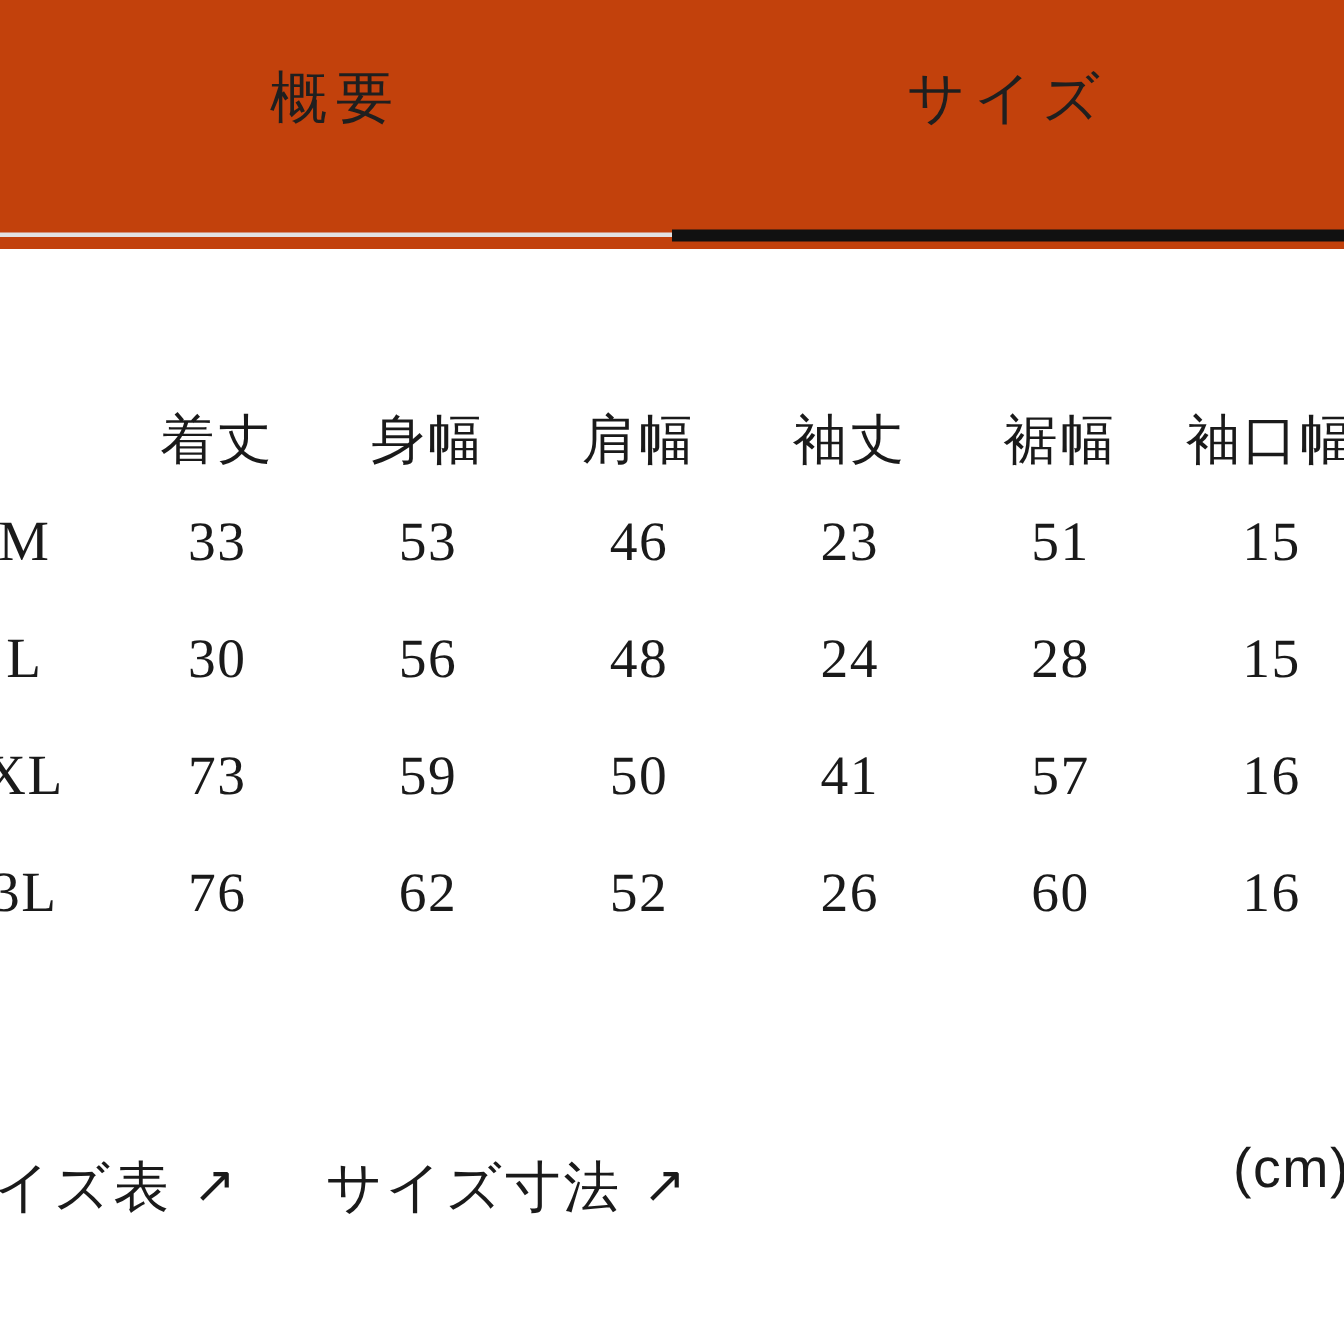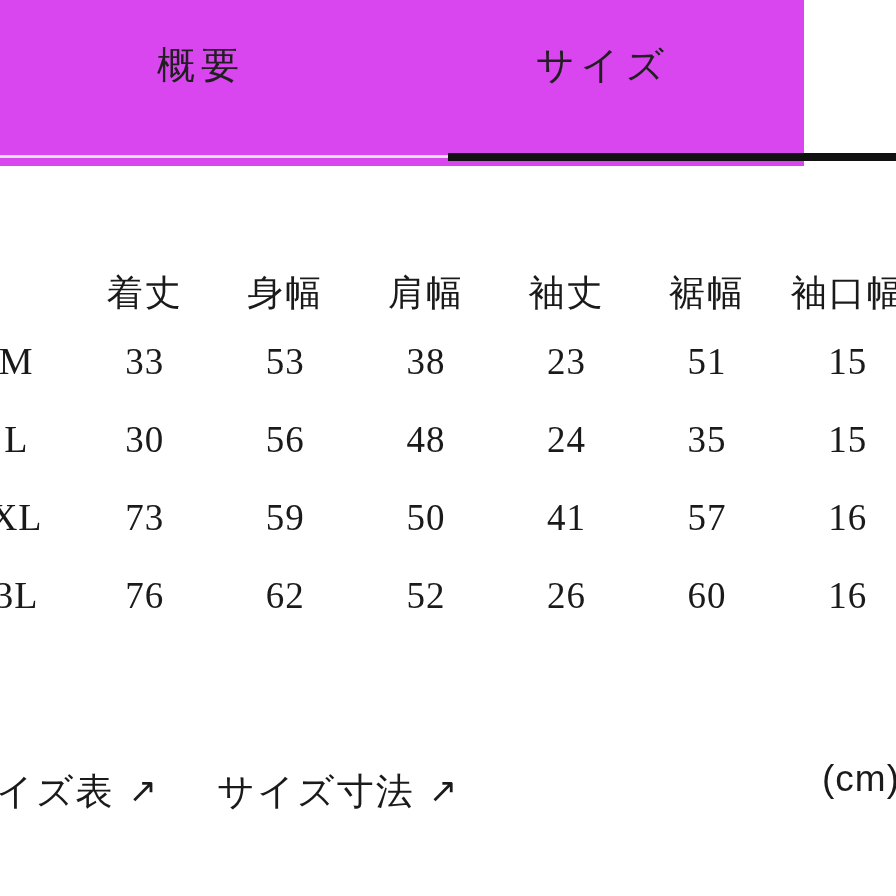--- a/index.html
+++ b/index.html
@@ -14,25 +14,25 @@
     color: #1a1a1a;
     overflow: hidden;
     position: relative;
   }
 
   
   .tabbar {
     position: absolute;
     top: 0;
     left: 0;
-    width: 804px;
+    width: 896px;
     height: 166px;
     display: flex;
     align-items: center;
-    background: #d946ef;
+    background: #c2410c;
   }
   .tab {
     flex: 1 1 50%;
     height: 166px;
     display: flex;
     align-items: center;
     justify-content: center;
     font-size: 38px;
     letter-spacing: 6px;
     color: #1f1f1f;
@@ -173,32 +173,32 @@
         <th class="col-head">袖丈</th>
         <th class="col-head">裾幅</th>
         <th class="col-head">袖口幅</th>
       </tr>
     </thead>
     <tbody>
       <tr>
         <th class="row-head">M</th>
         <td>33</td>
         <td>53</td>
-        <td>38</td>
+        <td>46</td>
         <td>23</td>
         <td>51</td>
         <td>15</td>
       </tr>
       <tr>
         <th class="row-head">L</th>
         <td>30</td>
         <td>56</td>
         <td>48</td>
         <td>24</td>
-        <td>35</td>
+        <td>28</td>
         <td>15</td>
       </tr>
       <tr>
         <th class="row-head">XL</th>
         <td>73</td>
         <td>59</td>
         <td>50</td>
         <td>41</td>
         <td>57</td>
         <td>16</td>

